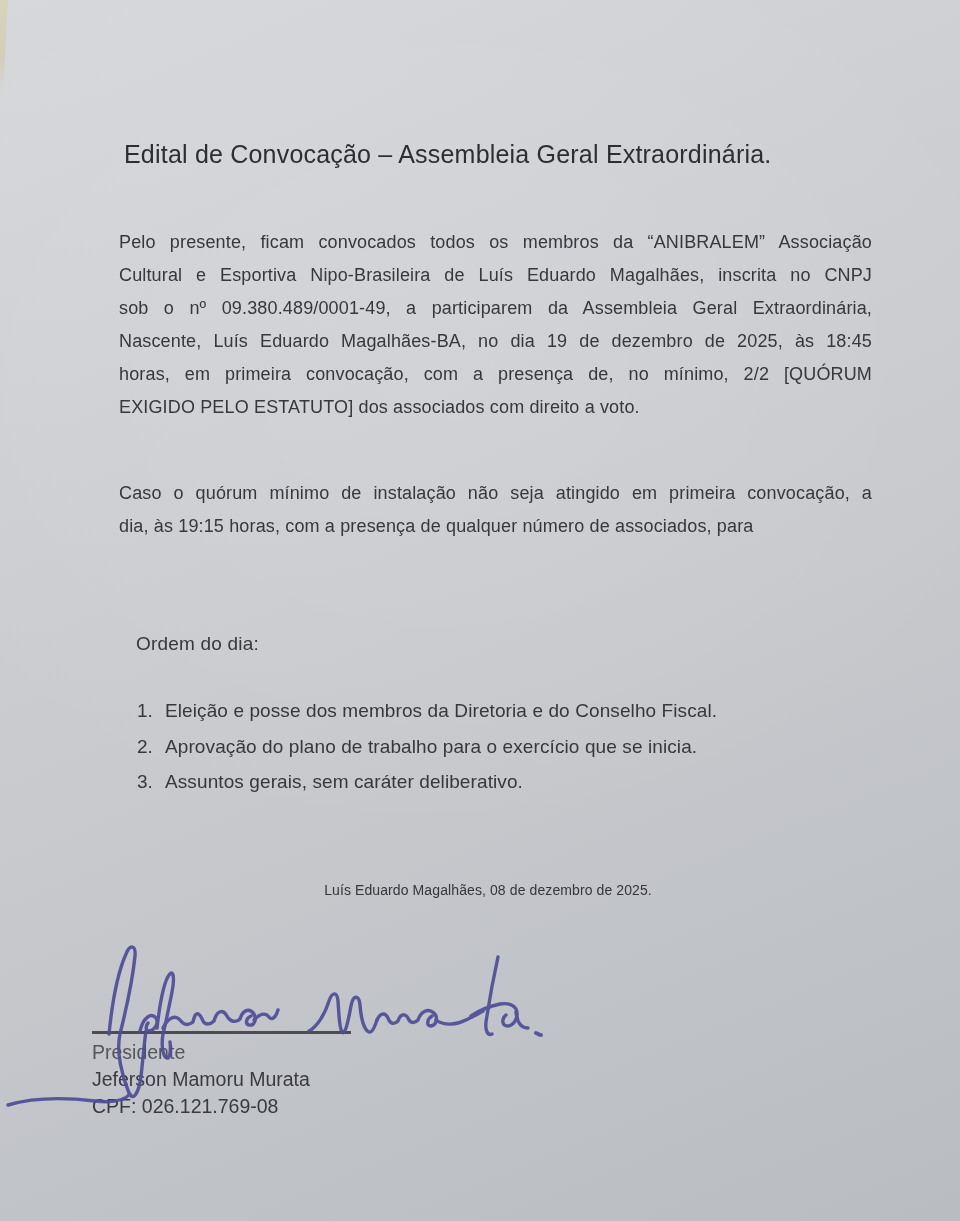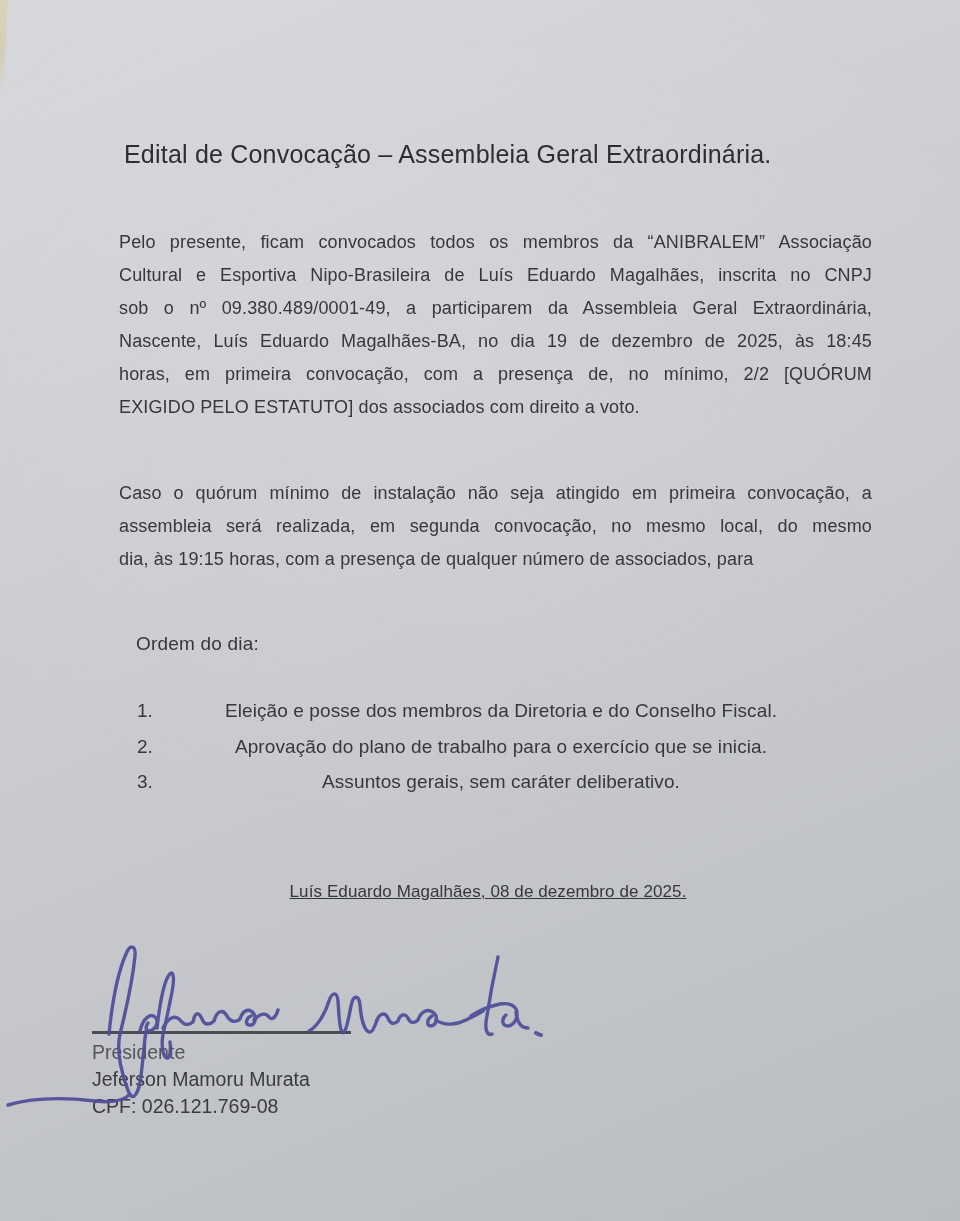--- a/index.html
+++ b/index.html
@@ -39,25 +39,25 @@
   .order-heading{
     position:absolute;left:112px;top:633px;
     font-size:19px;color:#37373c;letter-spacing:.2px;margin-left:24px;
   }
   .agenda{
     position:absolute;left:137px;top:700px;width:700px;
     font-size:19px;color:#37373c;
   }
   .agenda-row{display:flex;height:35.7px;align-items:flex-start;}
   .agenda-num{width:28px;flex:0 0 28px;}
-  .agenda-text{flex:1;letter-spacing:.1px;text-align:center;}
+  .agenda-text{flex:1;letter-spacing:.1px;}
   .dateline{
     position:absolute;left:0;top:882px;width:960px;
     padding-left:16px;box-sizing:border-box;
-    text-align:center;font-size:17px;color:#36363b;letter-spacing:.1px;text-decoration:underline;
+    text-align:center;font-size:14px;color:#36363b;letter-spacing:.1px;
   }
   .sig-rule{
     position:absolute;left:92px;top:1031px;width:259px;height:3px;
     background:#2e2e33;opacity:.8;
   }
   .sig-block{
     position:absolute;left:92px;top:1039px;
     font-size:19.5px;line-height:27px;color:#3a3a3f;
   }
   .sig-role{color:#55555c;}
@@ -83,21 +83,20 @@
       <div class="text-line">Pelo presente, ficam convocados todos os membros da “ANIBRALEM” Associação</div>
       <div class="text-line">Cultural e Esportiva Nipo-Brasileira de Luís Eduardo Magalhães, inscrita no CNPJ</div>
       <div class="text-line">sob o nº 09.380.489/0001-49, a participarem da Assembleia Geral Extraordinária,</div>
       <div class="text-line">Nascente, Luís Eduardo Magalhães-BA, no dia 19 de dezembro de 2025, às 18:45</div>
       <div class="text-line">horas, em primeira convocação, com a presença de, no mínimo, 2/2 [QUÓRUM</div>
       <div class="text-line">EXIGIDO PELO ESTATUTO] dos associados com direito a voto.</div>
     </div>
 
   <div class="body-par par-2">
       <div class="text-line">Caso o quórum mínimo de instalação não seja atingido em primeira convocação, a</div>
-      <div class="text-line">assembleia será realizada, em segunda convocação, no mesmo local, do mesmo</div>
       <div class="text-line">dia, às 19:15 horas, com a presença de qualquer número de associados, para</div>
     </div>
 
   <div class="order-heading">Ordem do dia:</div>
 
   <div class="agenda">
       <div class="agenda-row">
         <span class="agenda-num">1.</span>
         <span class="agenda-text">Eleição e posse dos membros da Diretoria e do Conselho Fiscal.</span>
       </div>

